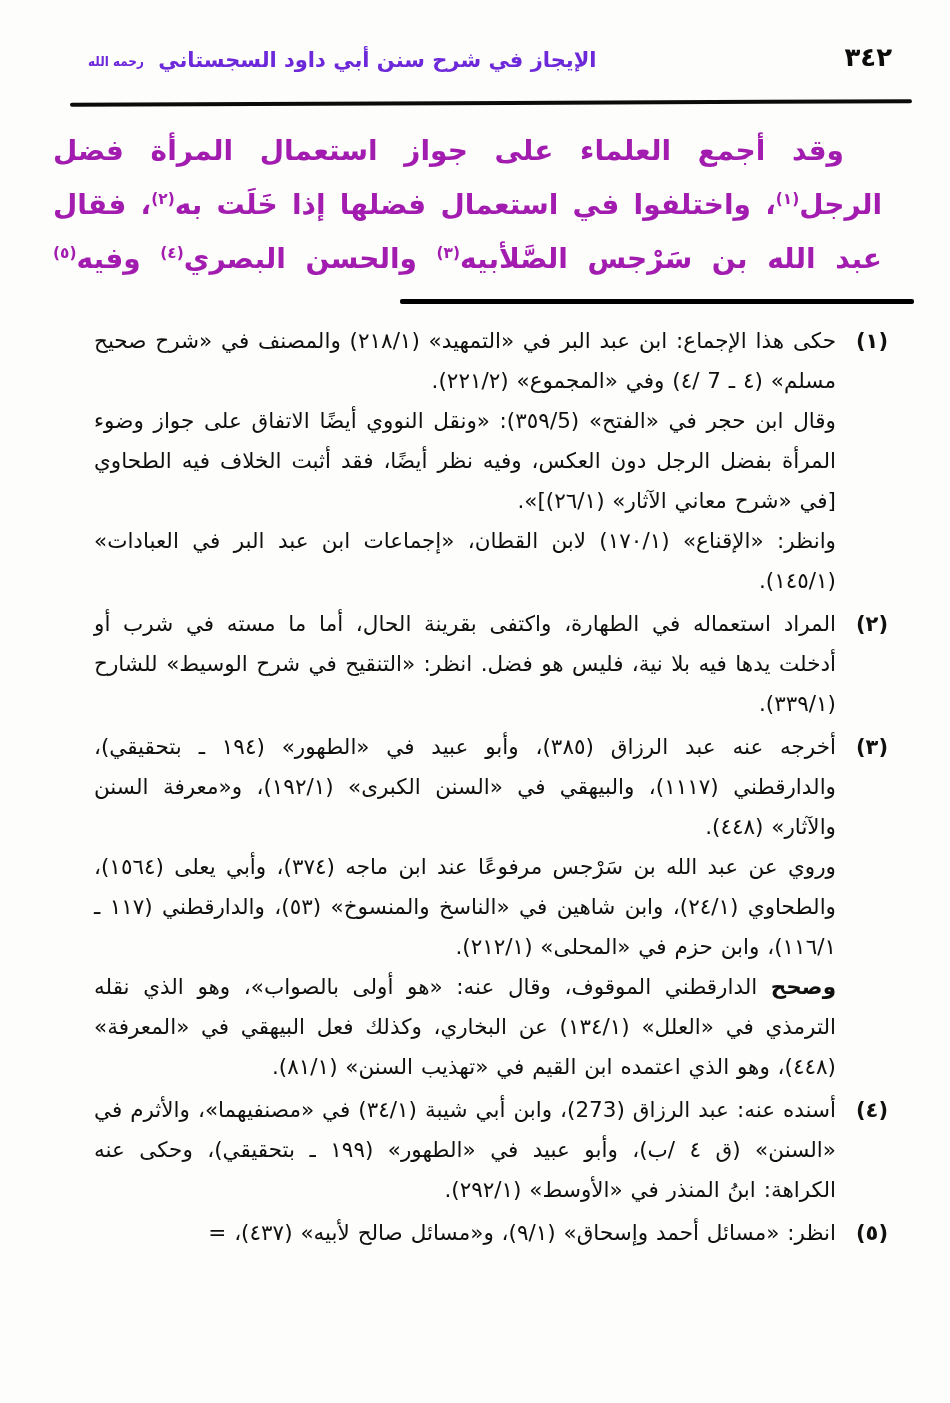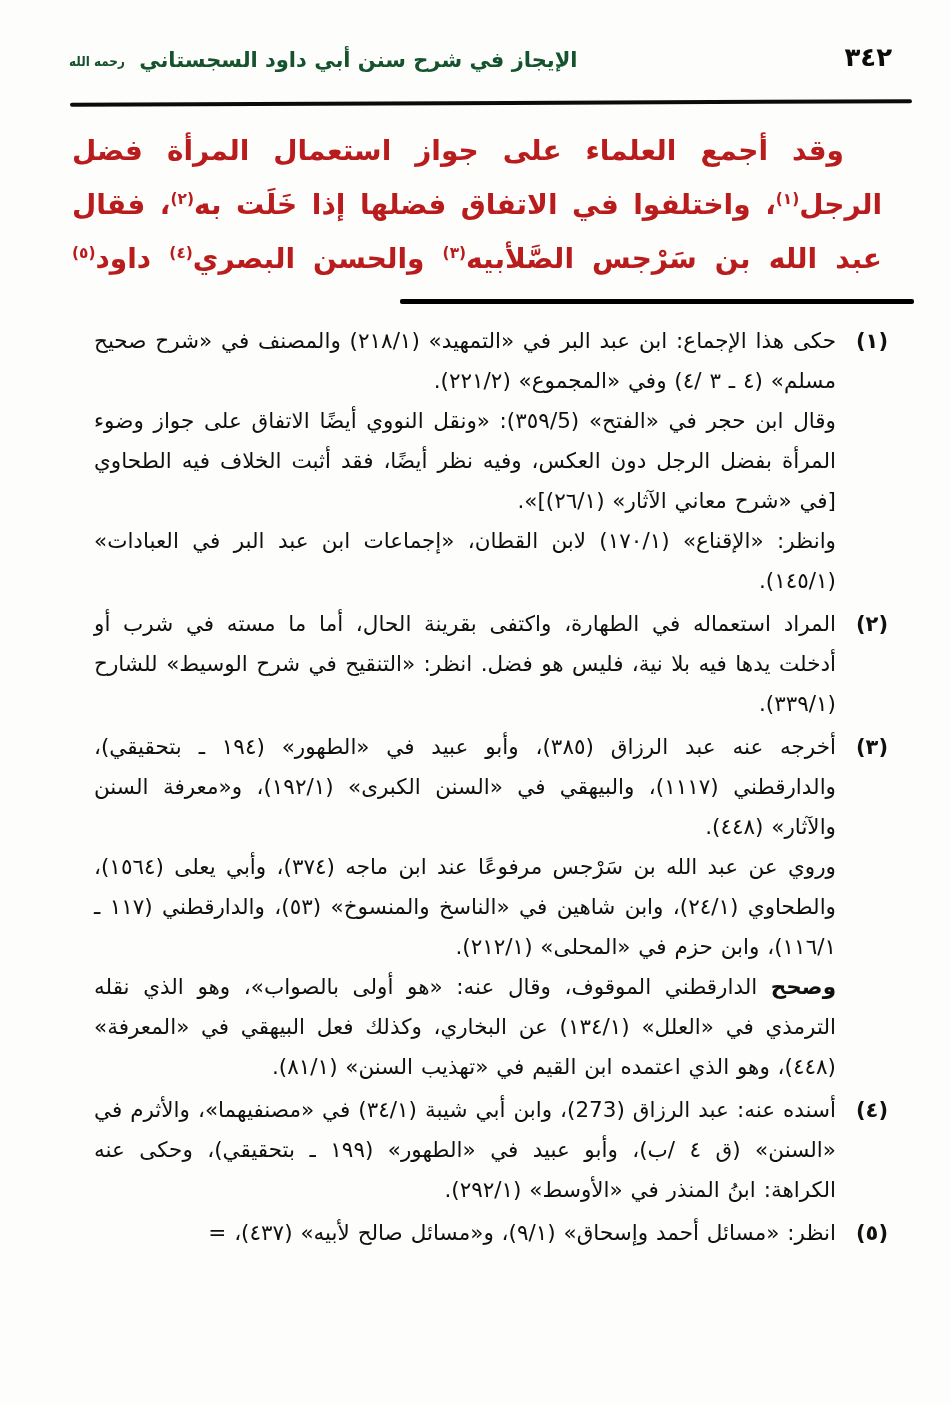--- a/index.html
+++ b/index.html
@@ -11,39 +11,39 @@
     direction:rtl;
     font-family:"DejaVu Sans",sans-serif;
     color:#111;
   }
   
   .pagenum{
     position:absolute;top:42px;right:58px;
     font-size:26px;font-weight:bold;letter-spacing:2px;color:#0c0c0c;margin-left:24px;
   }
   .running-title{
-    position:absolute;top:48px;left:69px;
-    font-size:21px;font-weight:bold;white-space:nowrap;color:#14532d;
+    position:absolute;top:48px;left:88px;
+    font-size:21px;font-weight:bold;white-space:nowrap;color:#6d28d9;
   }
   .ornament{
     display:inline-block;
     font-size:12px;font-weight:bold;
     margin-right:7px;
     transform:translateY(-2px) scaleY(1.15);
     letter-spacing:-1px;
   }
   .header-rule{
     position:absolute;top:101px;left:70px;width:842px;height:4px;
     background:#0b0b0b;border-radius:2px;
     transform:rotate(-0.25deg);
   }
   
   .body-text{
-    position:absolute;top:124px;right:68px;left:72px;
-    font-size:28px;font-weight:bold;color:#b91c1c;
+    position:absolute;top:124px;right:68px;left:53px;
+    font-size:28px;font-weight:bold;color:#a21caf;
   }
   .bl{
     line-height:54px;height:54px;
     text-align:justify;text-align-last:justify;
     word-spacing:2px;
   }
   .bl.indent{padding-right:38px;}
   .bl sup{
     font-size:0.55em;vertical-align:super;line-height:0;
     letter-spacing:0;font-weight:bold;
@@ -77,35 +77,35 @@
     <span>الإيجاز في شرح سنن أبي داود السجستاني</span>
     <span class="ornament">رحمه الله</span>
   </div>
   <div class="header-rule"></div>
 
   <div class="body-text">
     <div class="bl indent">
       <span>وقد أجمع العلماء على جواز استعمال المرأة فضل</span>
     </div>
     <div class="bl">
-      <span>الرجل</span><sup>(١)</sup><span>، واختلفوا في الاتفاق فضلها إذا خَلَت به</span><sup>(٢)</sup><span>، فقال</span>
+      <span>الرجل</span><sup>(١)</sup><span>، واختلفوا في استعمال فضلها إذا خَلَت به</span><sup>(٢)</sup><span>، فقال</span>
     </div>
     <div class="bl">
-      <span>عبد الله بن سَرْجس الصَّلأبيه</span><sup>(٣)</sup><span> والحسن البصري</span><sup>(٤)</sup><span> داود</span><sup>(٥)</sup>
+      <span>عبد الله بن سَرْجس الصَّلأبيه</span><sup>(٣)</sup><span> والحسن البصري</span><sup>(٤)</sup><span> وفيه</span><sup>(٥)</sup>
     </div>
   </div>
 
   <div class="fn-rule"></div>
 
   <div class="footnotes">
 
     <div class="fn">
       <span class="fn-num">(١)</span>
       <div class="fn-text">
-        <p>حكى هذا الإجماع: ابن عبد البر في «التمهيد» (٢١٨/١) والمصنف في «شرح صحيح مسلم» (٤ ـ ٣ /٤) وفي «المجموع» (٢٢١/٢).</p>
+        <p>حكى هذا الإجماع: ابن عبد البر في «التمهيد» (٢١٨/١) والمصنف في «شرح صحيح مسلم» (٤ ـ 7 /٤) وفي «المجموع» (٢٢١/٢).</p>
         <p>وقال ابن حجر في «الفتح» (٣٥٩/5): «ونقل النووي أيضًا الاتفاق على جواز وضوء المرأة بفضل الرجل دون العكس، وفيه نظر أيضًا، فقد أثبت الخلاف فيه الطحاوي [في «شرح معاني الآثار» (٢٦/١)]».</p>
         <p>وانظر: «الإقناع» (١٧٠/١) لابن القطان، «إجماعات ابن عبد البر في العبادات» (١٤٥/١).</p>
       </div>
     </div>
 
     <div class="fn">
       <span class="fn-num">(٢)</span>
       <div class="fn-text">
         <p>المراد استعماله في الطهارة، واكتفى بقرينة الحال، أما ما مسته في شرب أو أدخلت يدها فيه بلا نية، فليس هو فضل. انظر: «التنقيح في شرح الوسيط» للشارح (٣٣٩/١).</p>
       </div>

